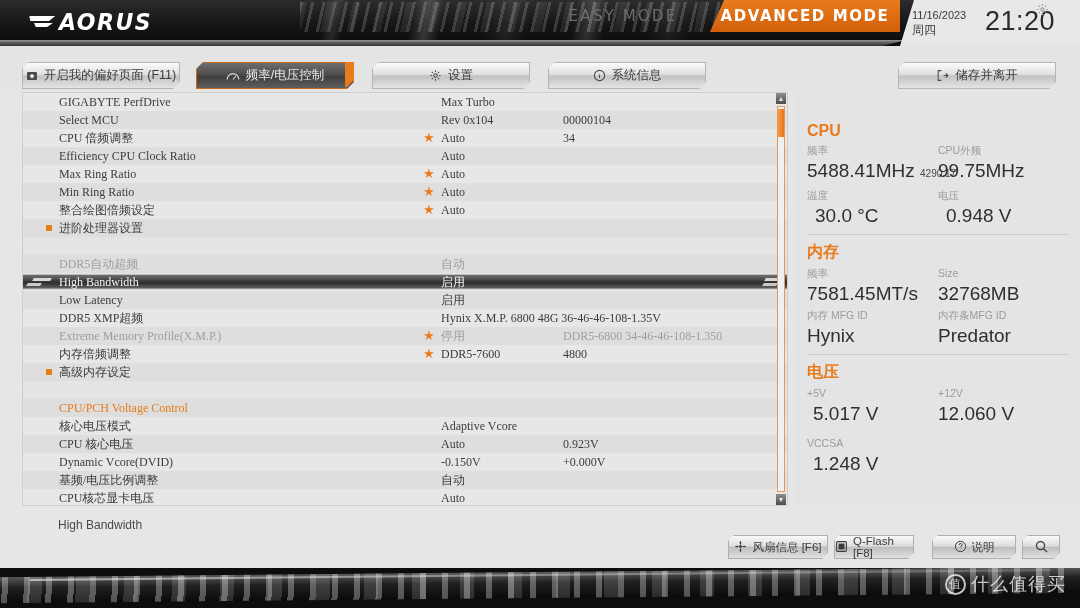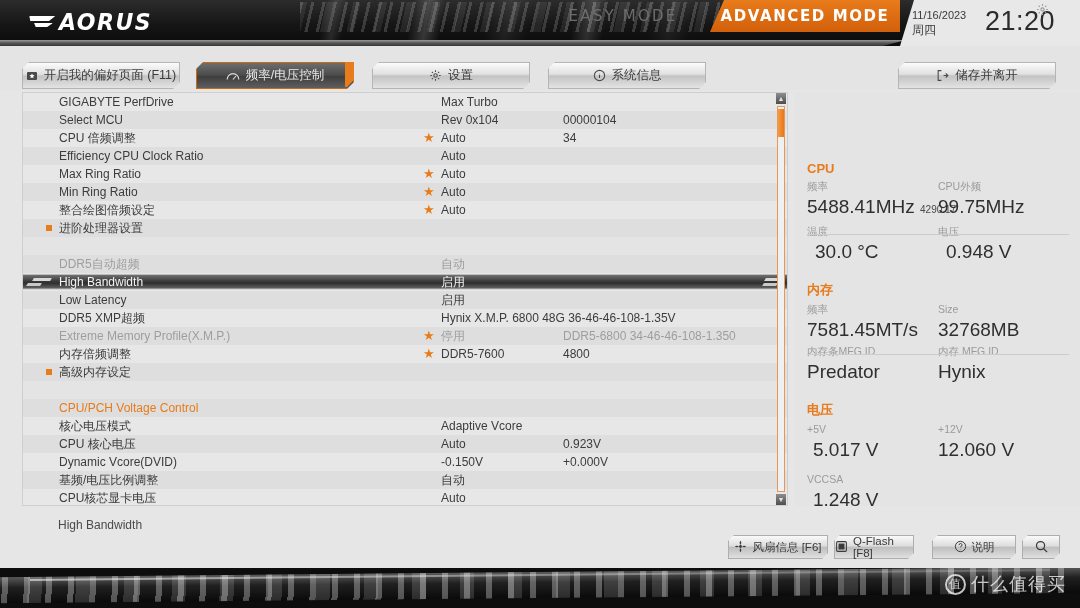--- a/index.html
+++ b/index.html
@@ -123,21 +123,21 @@
   .tab0 { left: 22px;  width: 158px; }
   .tab1 { left: 196px; width: 158px; }
   .tab2 { left: 372px; width: 158px; }
   .tab3 { left: 548px; width: 158px; }
   .tab4 { left: 722px; width: 158px; }
   .tab5 { left: 898px; width: 158px; }
 
   
   .list-wrap {
     position: absolute; left: 22px; top: 92px; width: 766px; height: 414px;
-    background: #e4e4e4; border: 1px solid #cfcfcf; overflow: hidden;
+    background: #e4e4e4; border: 1px solid #cfcfcf; overflow: hidden; font-family: Liberation Serif, serif;
   }
   .row {
     position: relative; height: 18px; display: flex; align-items: center;
     font-size: 12px; color: #3c3c3c;
   }
   .row.alt { background: #dedede; }
   .row.plain { background: #e7e7e7; }
   .row.spacer { background: #e4e4e4; }
   .r-label { position: absolute; left: 36px; white-space: nowrap; }
   .r-bullet {
@@ -202,21 +202,21 @@
   }
   .sb-up { top: 0; }
   .sb-dn { bottom: 0; }
 
   
   .rpanel {
     position: absolute; left: 795px; top: 92px; width: 285px; height: 414px;
     background: #e4e4e4;
   }
   .rp-title {
-    color: #e87b1b; font-size: 13px; font-weight: bold; margin-bottom: 3px; margin-top: 39px;
+    color: #e87b1b; font-size: 16px; font-weight: bold; margin-bottom: 3px;
   }
   .rp-block { position: absolute; left: 12px; width: 262px; }
   .rp-grid { display: flex; }
   .rp-col { width: 131px; }
   .rp-cap { font-size: 10.5px; color: #9b9b9b; line-height: 15px; }
   .rp-big { font-size: 19px; color: #2f2f2f; line-height: 25px; white-space: nowrap; }
   .rp-big .sub { font-size: 10px; color: #4a4a4a; }
   .rp-sep {
     position: absolute; left: 12px; width: 262px; height: 1px; background: #cccccc;
   }
@@ -500,26 +500,26 @@
           <div class="rp-cap">频率</div>
           <div class="rp-big">7581.45MT/s</div>
         </div>
         <div class="rp-col">
           <div class="rp-cap">Size</div>
           <div class="rp-big">32768MB</div>
         </div>
       </div>
       <div class="rp-grid" style="margin-top:2px;">
         <div class="rp-col">
+          <div class="rp-cap">内存 MFG ID</div>
+          <div class="rp-big">Hynix</div>
+        </div>
+        <div class="rp-col">
           <div class="rp-cap">内存条MFG ID</div>
           <div class="rp-big">Predator</div>
-        </div>
-        <div class="rp-col">
-          <div class="rp-cap">内存 MFG ID</div>
-          <div class="rp-big">Hynix</div>
         </div>
       </div>
     </div>
 
     <div class="rp-sep" style="top:262px;"></div>
 
     <div class="rp-block" style="top:270px;">
       <div class="rp-title">电压</div>
       <div class="rp-grid">
         <div class="rp-col">

